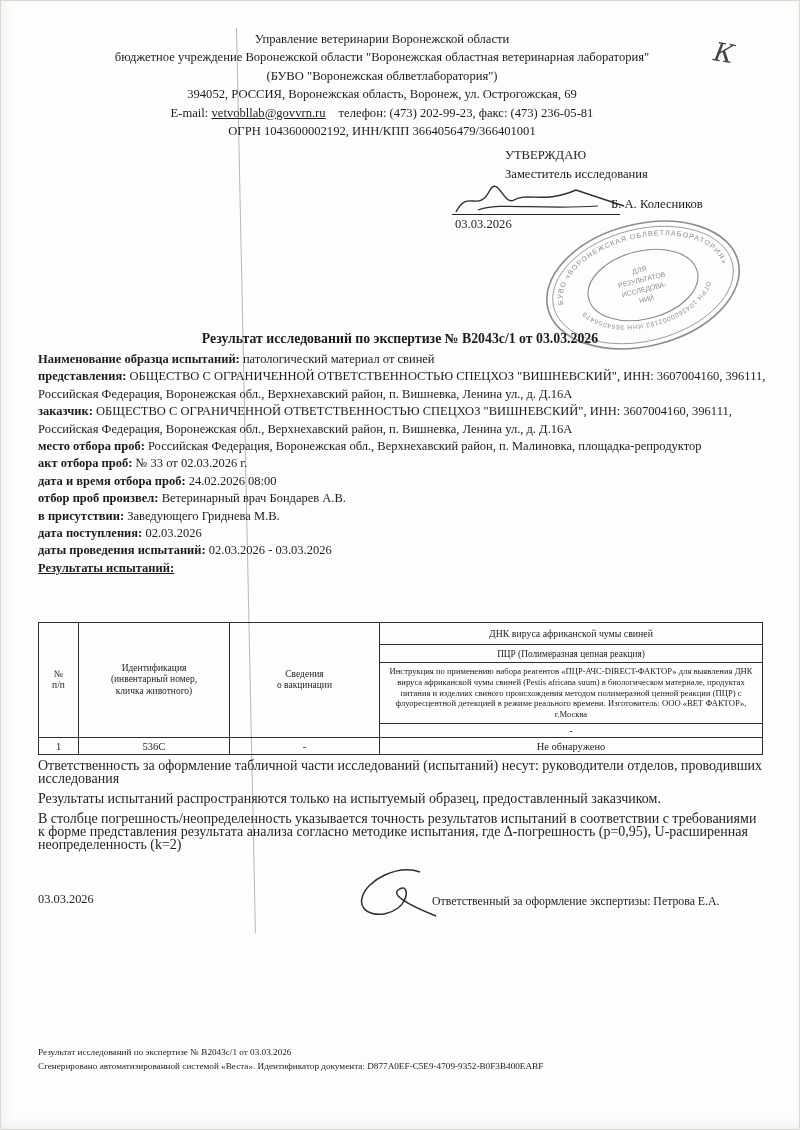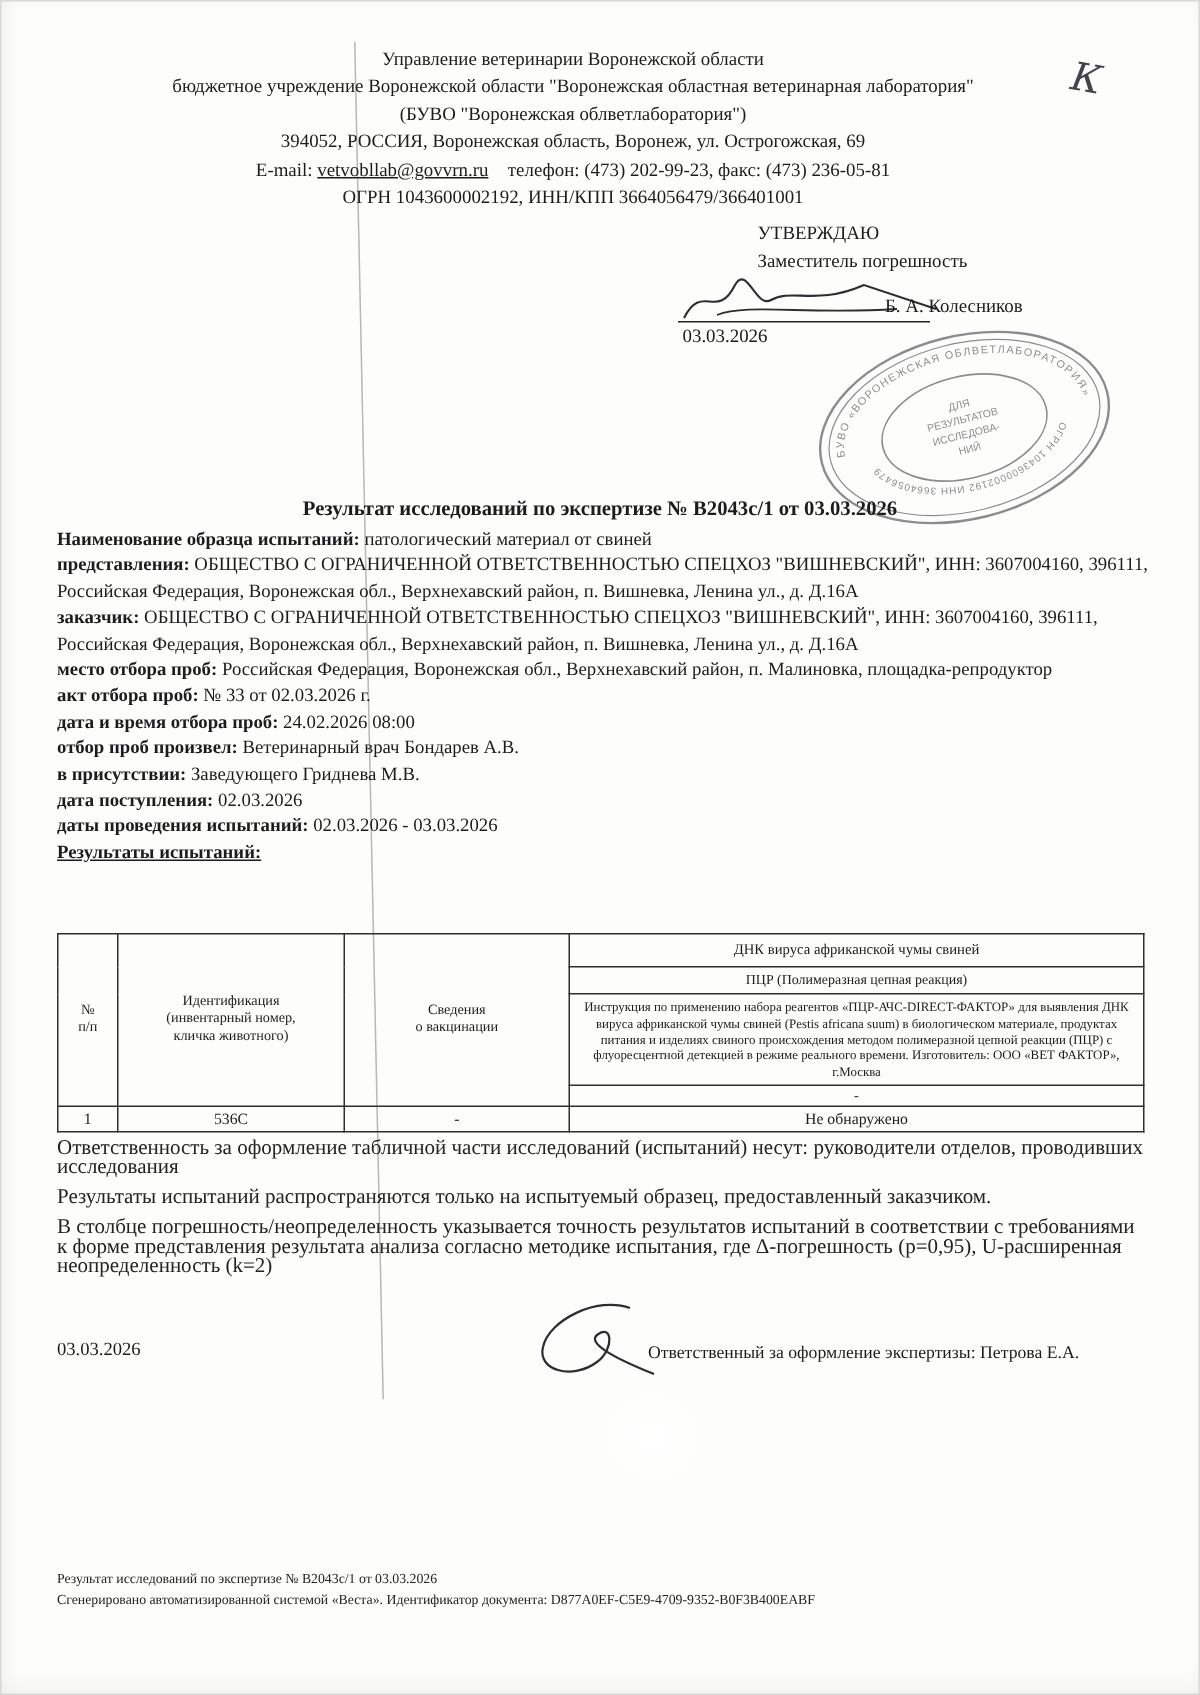--- a/index.html
+++ b/index.html
@@ -11,21 +11,21 @@
   }
   .abs{position:absolute;}
   
   .org-header{left:0;top:30px;width:764px;text-align:center;font-size:12.6px;line-height:18.4px;}
   .email-link{text-decoration:underline;}
   .tel-part{margin-left:13px;}
   
   .hand-k{left:714px;top:38px;font-style:italic;font-size:26px;color:#44444c;transform:rotate(10deg);font-family:"DejaVu Serif",serif;}
   
   .approval{left:505px;top:146px;font-size:12.6px;line-height:19px;}
-  .approver-name{left:590px;top:197px;font-size:12.6px;}
+  .approver-name{left:611px;top:197px;font-size:12.6px;}
   .sign-line{left:452px;top:214px;width:168px;border-bottom:1.2px solid #222;}
   .approve-date{left:455px;top:217px;font-size:12.6px;}
   .sig-svg{pointer-events:none;}
   
   .stamp{left:541px;top:220px;width:204px;height:130px;opacity:.62;}
   
   .fold-line{left:236px;top:28px;width:1px;height:905px;background:rgba(70,70,70,.38);transform:rotate(-1.2deg);transform-origin:top center;}
   .blob{left:390px;top:918px;width:90px;height:80px;background:radial-gradient(closest-side,#ffffff, rgba(255,255,255,0));}
   
   .doc-title{left:0;top:331px;width:800px;text-align:center;font-weight:bold;font-size:13.8px;}
@@ -70,21 +70,21 @@
     <div>ОГРН 1043600002192, ИНН/КПП 3664056479/366401001</div>
   </div>
 
   <div class="abs hand-k">К</div>
 
   <div class="abs fold-line"></div>
   <div class="abs blob"></div>
 
   <div class="abs approval">
     <div>УТВЕРЖДАЮ</div>
-    <div>Заместитель погрешность</div>
+    <div>Заместитель исследования</div>
   </div>
 
   <svg class="abs sig-svg" style="left:448px;top:176px;" width="200" height="44">
     <path class="sig-path" stroke-width="1.4" d="M8,36 C20,12 30,38 42,14 C50,0 56,30 66,24 C80,16 96,28 128,14 L176,30"></path>
     <path class="sig-path" stroke-width="1.2" d="M30,34 C50,26 90,34 150,30"></path>
   </svg>
   <div class="abs sign-line"></div>
   <div class="abs approver-name">Б. А. Колесников</div>
   <div class="abs approve-date">03.03.2026</div>
 

